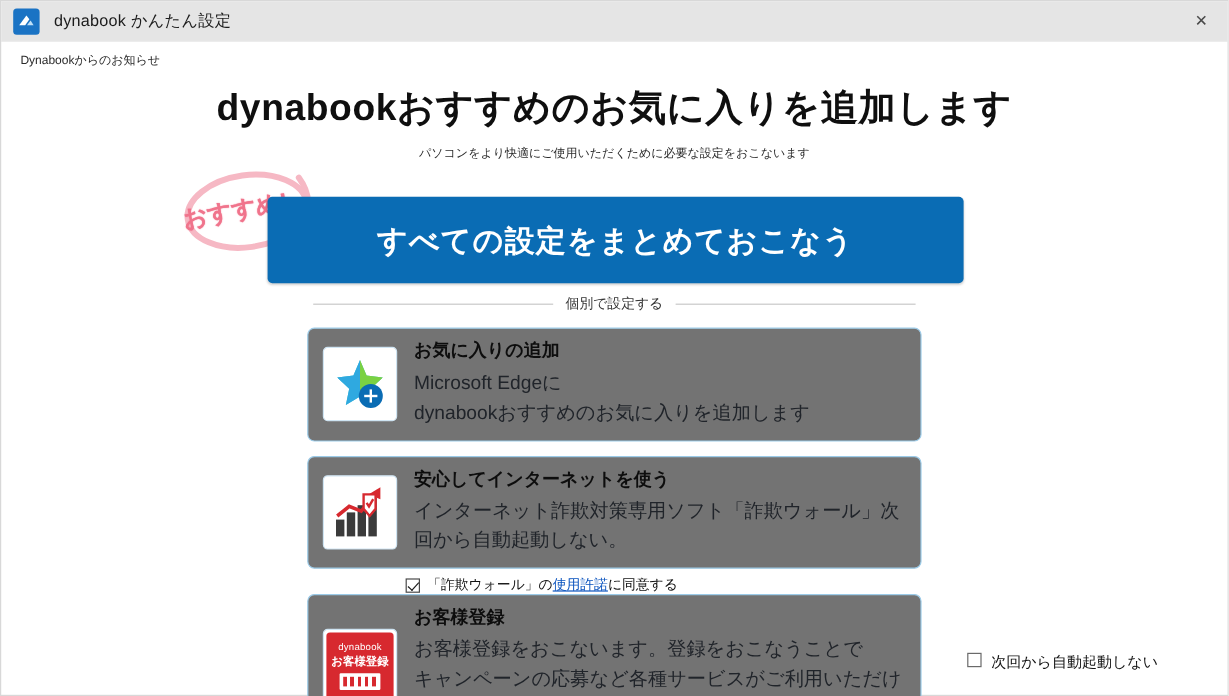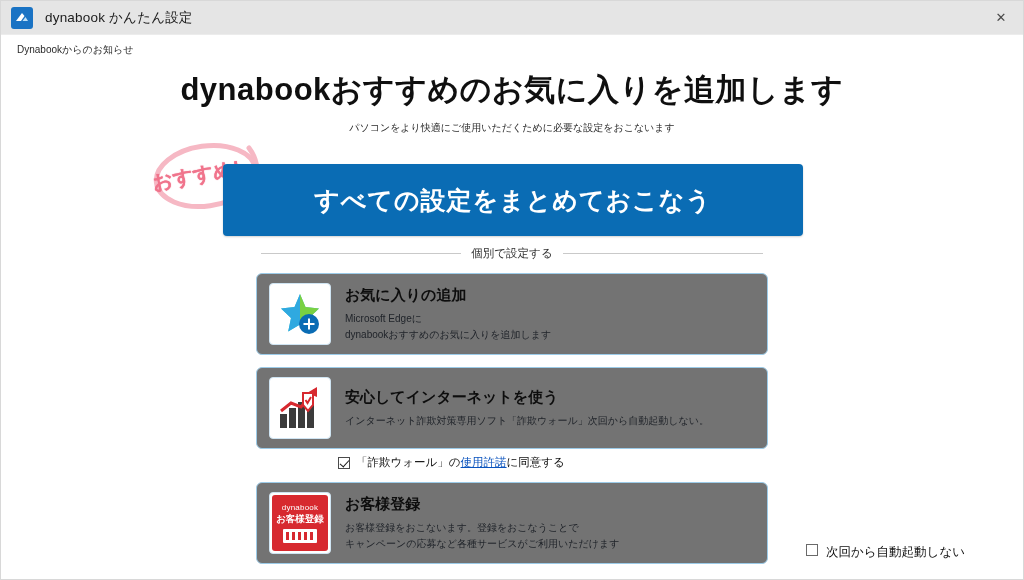--- a/index.html
+++ b/index.html
@@ -160,34 +160,34 @@
   .card-body {
     padding-left: 14px;
   }
   .card-title {
     font-size: 15px;
     font-weight: bold;
     color: #0d0d0d;
     margin-bottom: 6px;
   }
   .card-desc {
-    font-size: 10px;
+    font-size: 16px;
     color: #20242a;
     line-height: 1.55;
   }
 
   
   .consent {
     width: 512px;
     margin: 0 auto;
     display: flex;
     align-items: center;
     font-size: 11.5px;
     color: #111;
-    padding: 2px 0 12px 82px;
+    padding: 2px 0 0 82px;
   }
   .chk {
     width: 12px; height: 12px;
     border: 1px solid #4a4a4a;
     background: #fff;
     margin-right: 6px;
     position: relative;
     flex: 0 0 auto;
     display: inline-block;
   }

